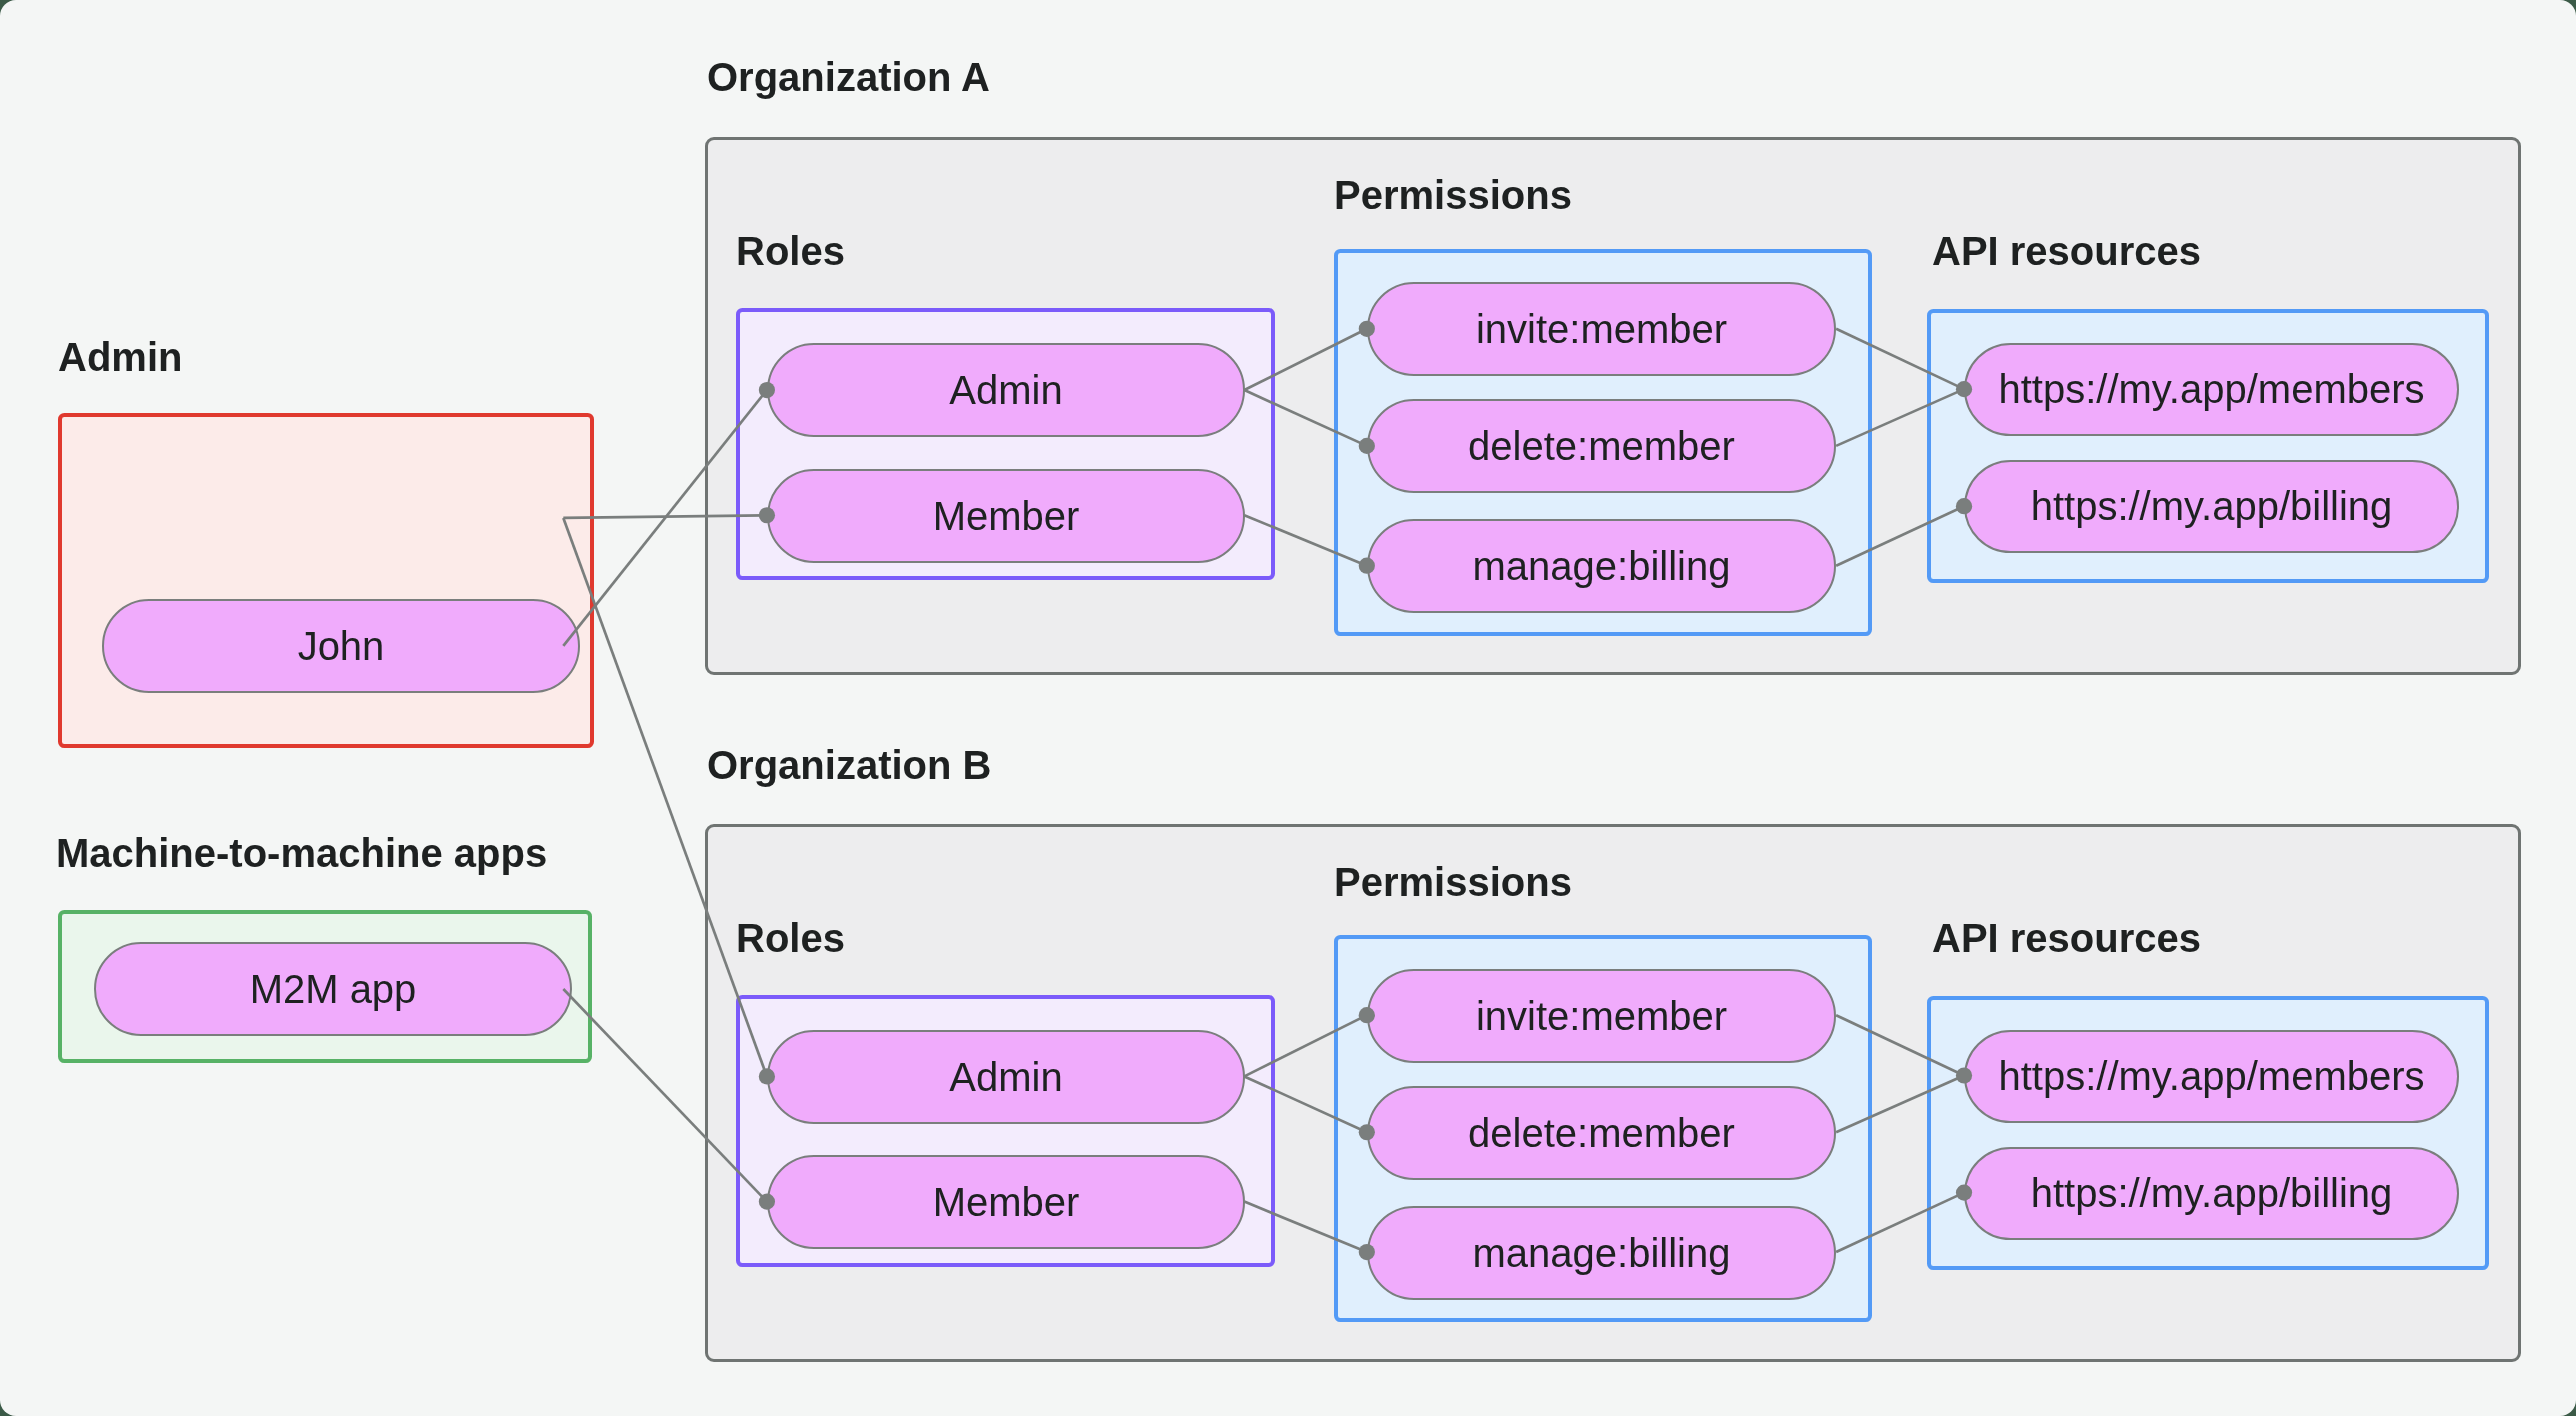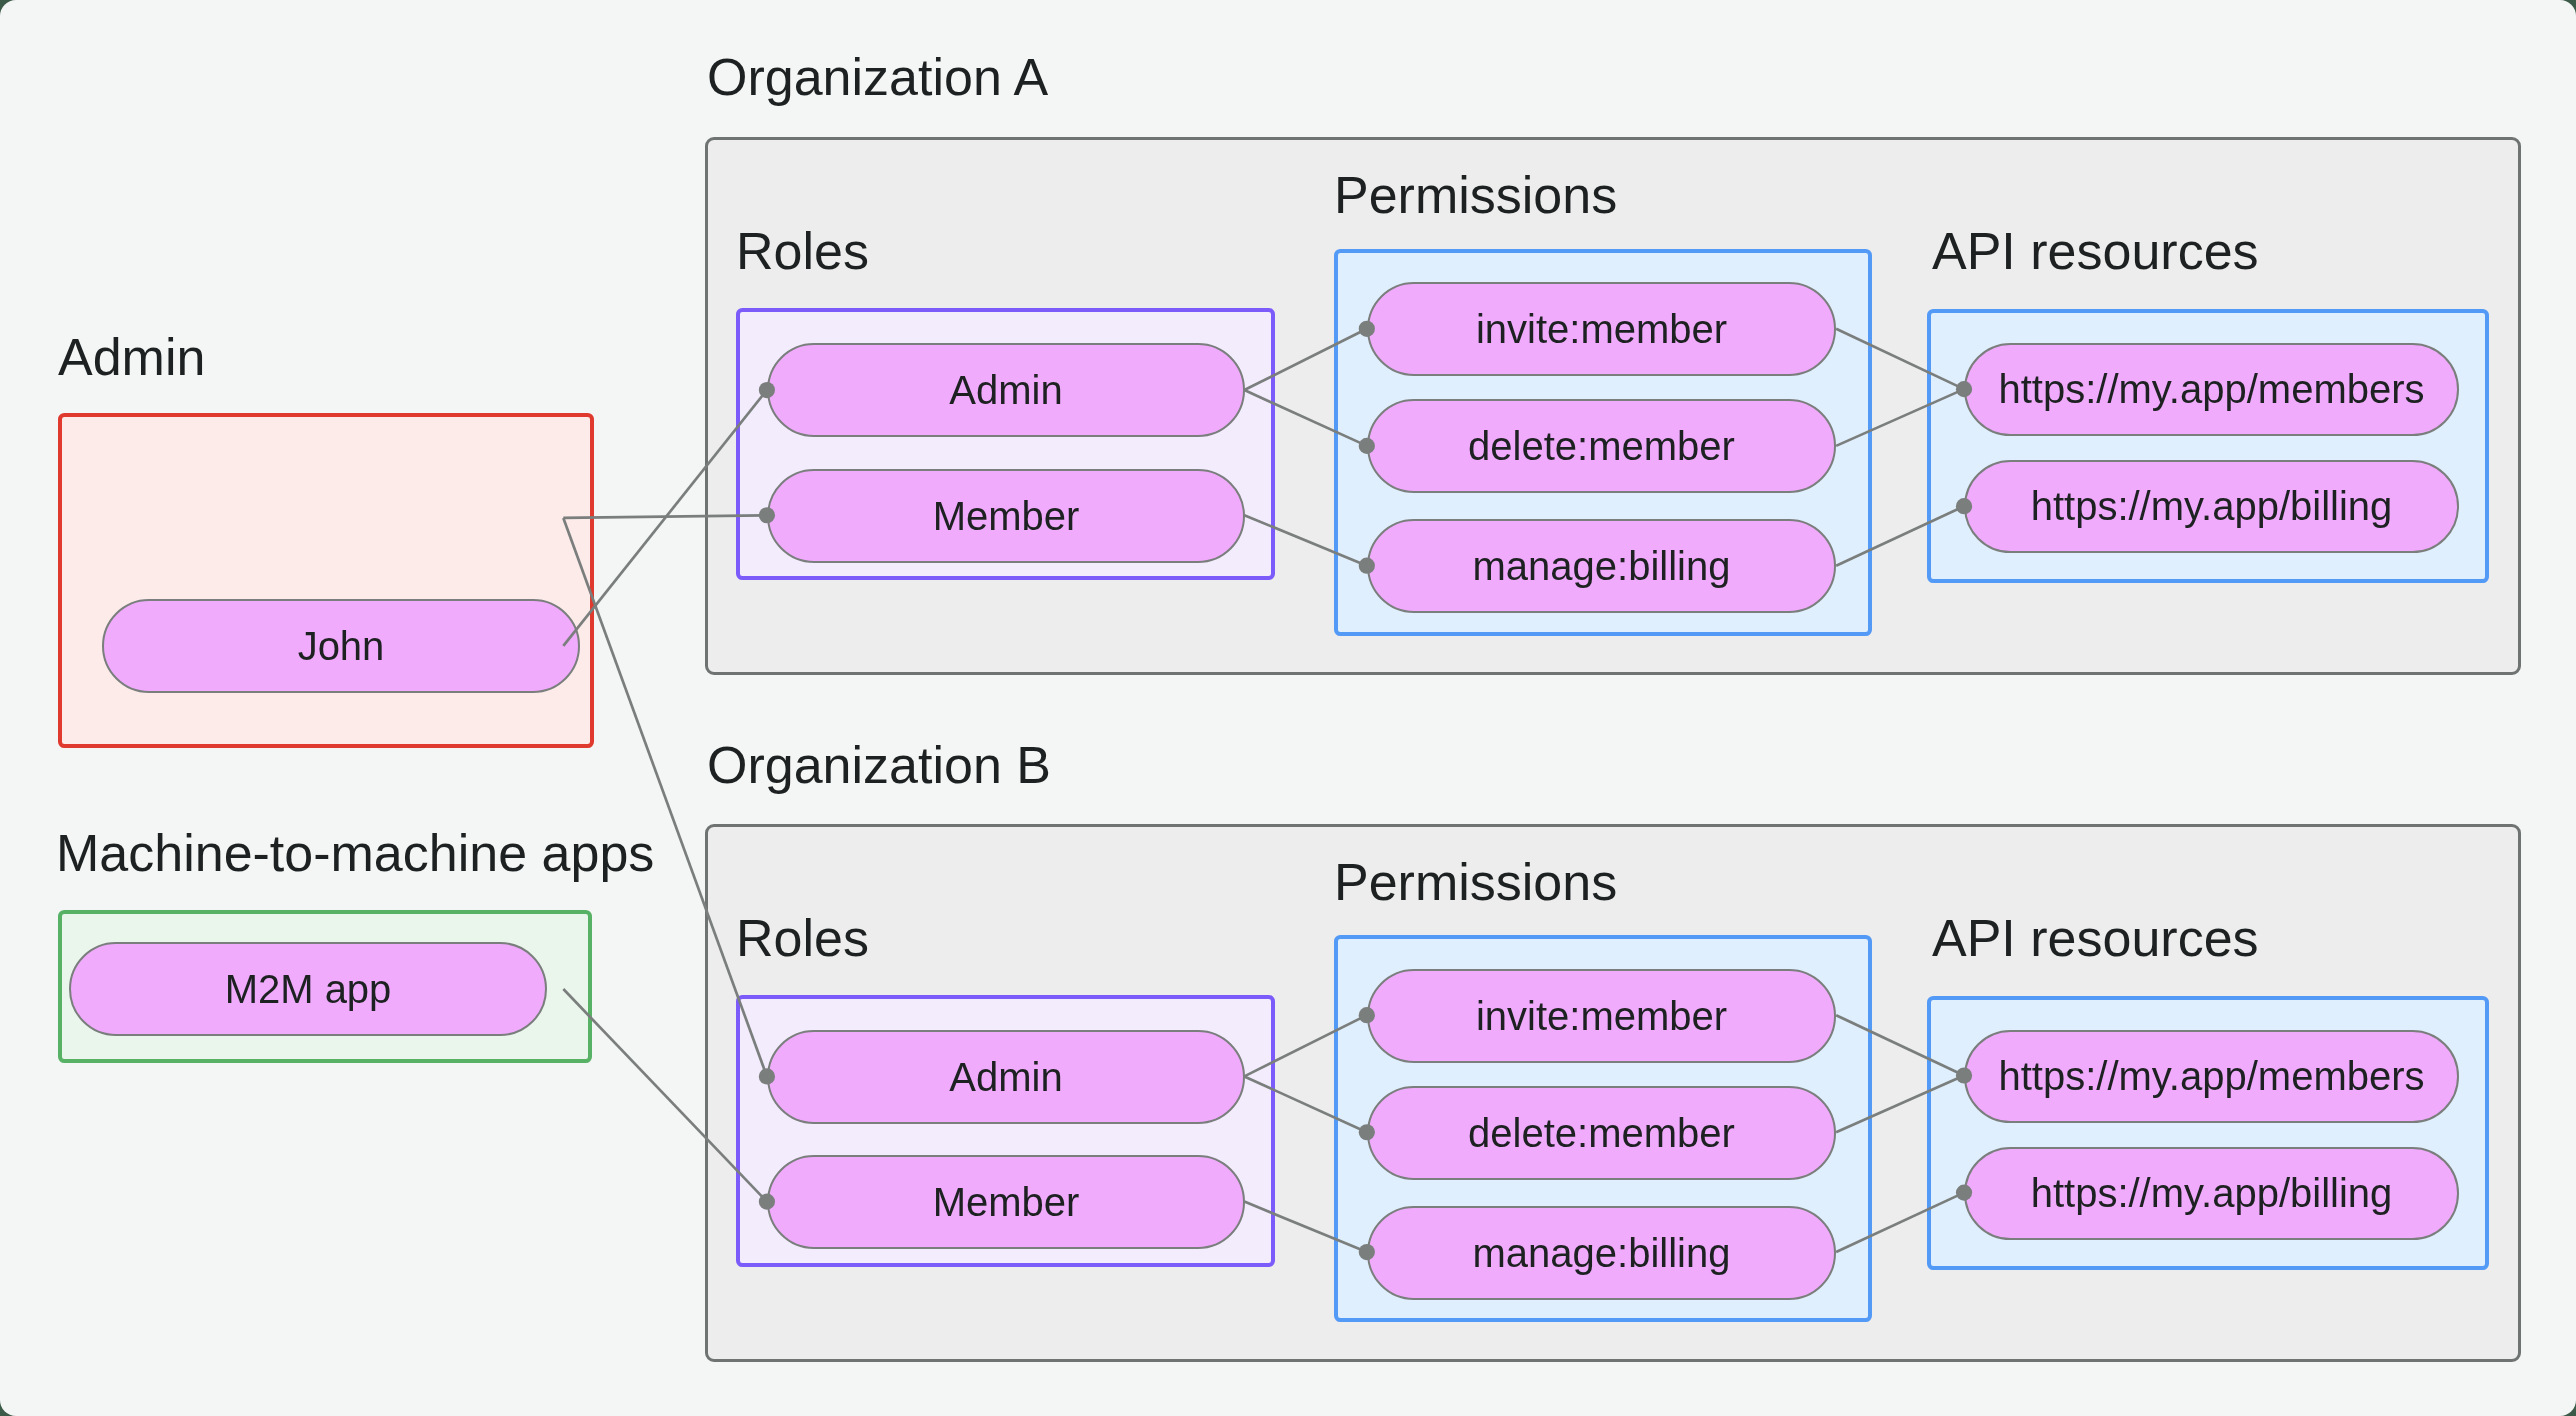--- a/index.html
+++ b/index.html
@@ -6,21 +6,21 @@
   body{
     width:2576px;height:1416px;position:relative;
     background:#3b5a47;
     font-family:"Liberation Sans",sans-serif;
   }
   .canvas{
     position:absolute;left:0;top:0;width:2576px;height:1416px;
     background:#f4f6f5;border-radius:16px;overflow:hidden;
   }
   .section-label{
-    position:absolute;font-size:52px;line-height:47px;font-weight:400;
+    position:absolute;font-size:40px;line-height:47px;font-weight:700;
     color:#1e2121;white-space:nowrap;z-index:4;
   }
   .org-box{
     position:absolute;background:#ededee;border:3.6px solid #6f7472;
     border-radius:9px;box-sizing:border-box;z-index:1;
   }
   .group-box{
     position:absolute;border-radius:6.3px;box-sizing:border-box;z-index:2;
   }
   .users-box{background:#fcebe9;border:4.5px solid #e0392e;}
@@ -49,21 +49,21 @@
   <div class="group-box users-box" style="left:58px;top:413px;width:536px;height:335px;"></div>
 
   <div class="pill" style="left:102px;top:599px;width:478px;height:94px;">
     <span>John</span>
   </div>
 
   <div class="section-label" style="left:56px;top:830px;">Machine-to-machine apps</div>
 
   <div class="group-box m2m-box" style="left:58px;top:910px;width:534px;height:153px;"></div>
 
-  <div class="pill" style="left:69px;top:942px;width:478px;height:94px;">
+  <div class="pill" style="left:94px;top:942px;width:478px;height:94px;">
     <span>M2M app</span>
   </div>
 
   <div class="section-label" style="left:707px;top:54px;">Organization A</div>
 
   <div class="org-box" style="left:705px;top:137px;width:1816px;height:538px;"></div>
 
   <div class="section-label" style="left:736px;top:228px;">Roles</div>
   <div class="group-box roles-box" style="left:736px;top:308px;width:539px;height:272px;"></div>
   <div class="pill" style="left:767px;top:343px;width:478px;height:94px;">

